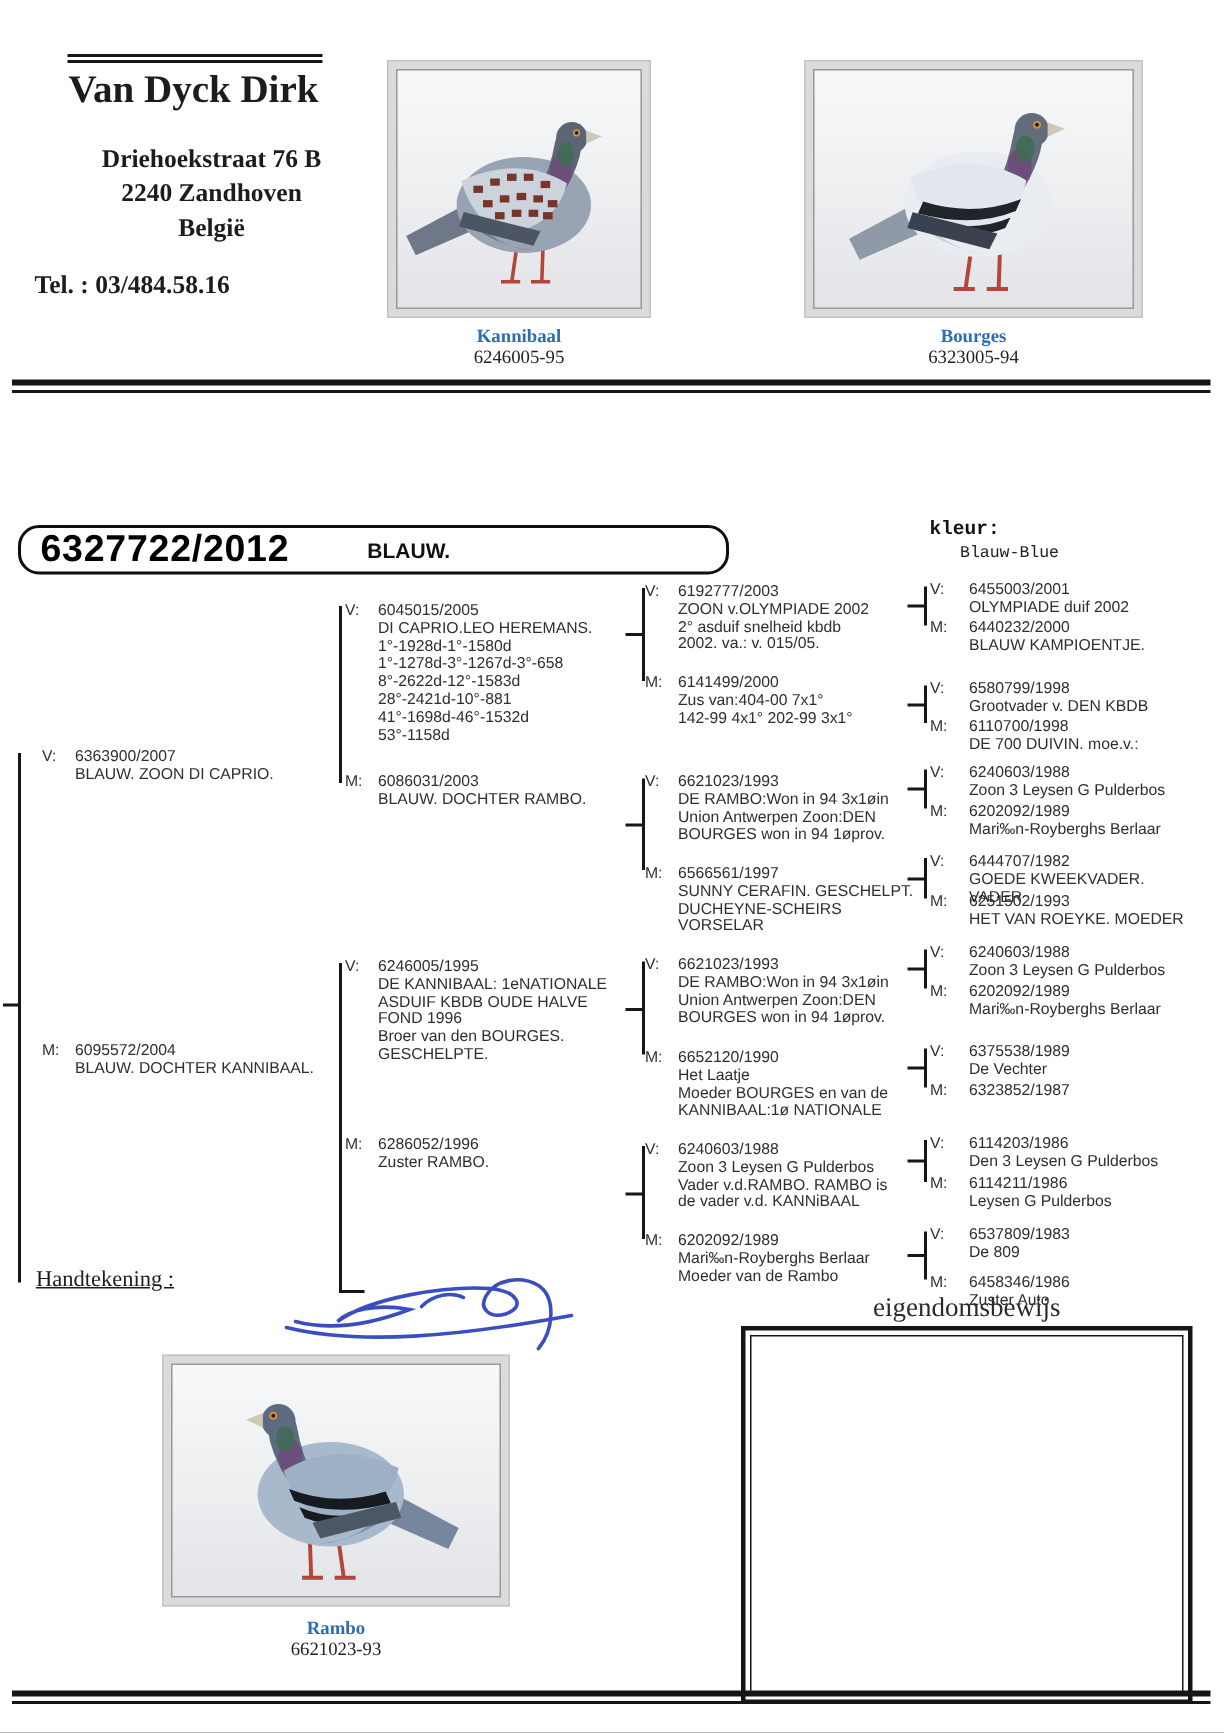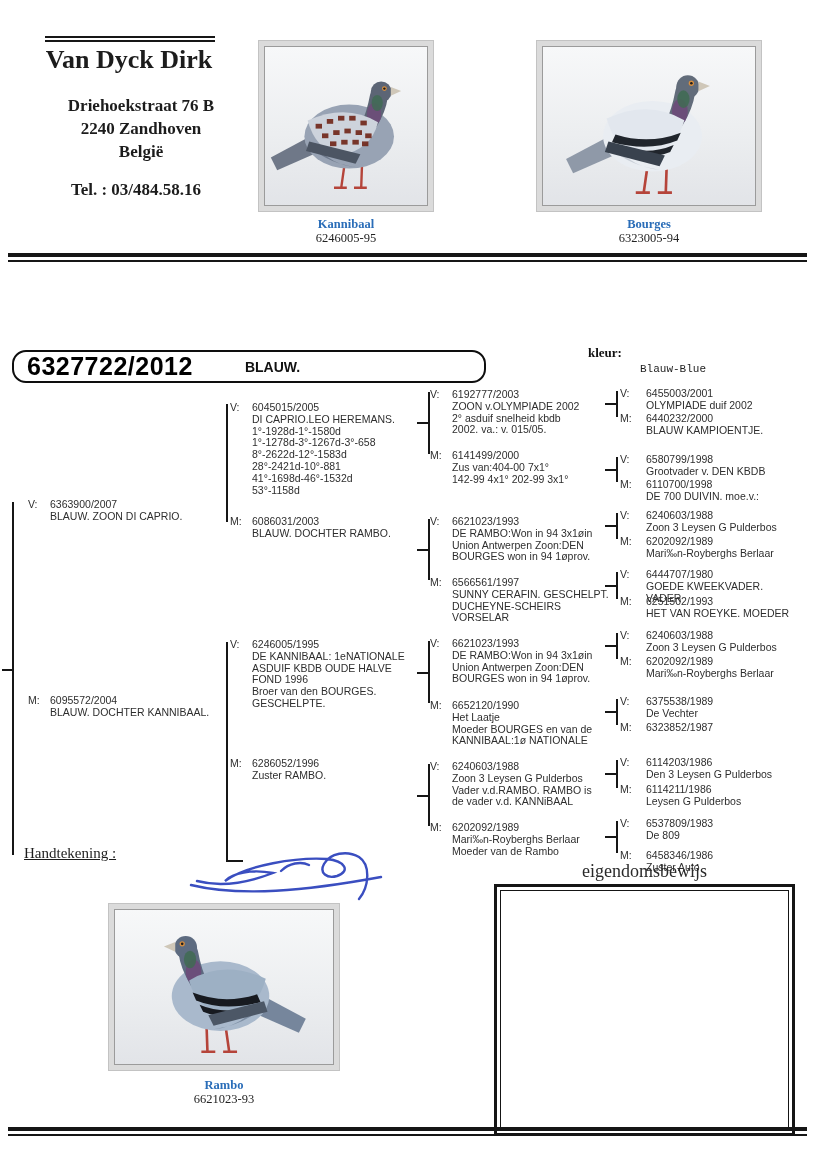--- a/index.html
+++ b/index.html
@@ -4,39 +4,39 @@
 <style>
   html,body{margin:0;padding:0;background:#888;}
   .page{position:relative;width:816px;height:1155px;background:#ffffff;overflow:hidden;
         font-family:"Liberation Sans",sans-serif;color:#222;}
   .abs{position:absolute;}
   
   .loft-name{position:absolute;left:38px;top:45px;width:182px;text-align:center;
     font-family:"Liberation Serif",serif;font-weight:bold;font-size:26px;color:#1c1c1c;}
   .loft-addr{position:absolute;left:42px;top:94px;width:198px;text-align:center;
     font-family:"Liberation Serif",serif;font-weight:bold;font-size:17px;line-height:23px;color:#1c1c1c;}
-  .loft-tel{position:absolute;left:37px;top:180px;width:198px;text-align:center;
+  .loft-tel{position:absolute;left:23px;top:180px;width:198px;
     font-family:"Liberation Serif",serif;font-weight:bold;font-size:17px;color:#1c1c1c;}
   
   .hl{position:absolute;background:#161616;height:1.6px;}
   .vl{position:absolute;background:#161616;width:1.6px;}
   
   .photo{position:absolute;background:#dbdbdb;padding:5px;border:1px solid #c3c3c3;box-sizing:border-box;}
   .photo .inner{width:100%;height:100%;box-sizing:border-box;border:1px solid #9b9b9b;
     background:linear-gradient(180deg,#f7f8f9 0%,#eceef0 55%,#e2e4e8 100%);
     display:flex;align-items:flex-end;justify-content:center;overflow:hidden;}
   .caption{position:absolute;text-align:center;font-family:"Liberation Serif",serif;font-size:12.5px;line-height:14px;}
   .caption .cname{font-weight:bold;}
   
   .ringbox{position:absolute;left:12px;top:350px;width:474px;height:33px;border:2.5px solid #0e0e0e;
     border-radius:14px;display:flex;align-items:center;background:#fff;box-sizing:border-box;}
   .ringbox .num{margin-left:13px;font-size:25px;font-weight:800;letter-spacing:.5px;color:#000;}
   .ringbox .col{margin-left:52px;font-size:14px;font-weight:bold;color:#111;}
-  .kleur-label{position:absolute;left:588px;top:345px;width:110px;text-align:left;
-    font-family:Liberation Serif, serif;font-weight:bold;font-size:13px;color:#111;}
+  .kleur-label{position:absolute;left:588px;top:345px;width:110px;text-align:center;
+    font-family:Liberation Mono, monospace;font-weight:bold;font-size:13px;color:#111;}
   .kleur-value{position:absolute;left:580px;top:363px;width:126px;text-align:right;
     font-family:"Liberation Mono","DejaVu Sans Mono",monospace;font-size:11px;color:#222;}
   
   .entry{position:absolute;display:flex;gap:6px;font-size:10.5px;line-height:11.8px;color:#2e2e2e;}
   .entry .sex{flex:0 0 16px;}
   .entry.g4 .sex{flex:0 0 20px;}
   .entry .desc{white-space:pre-line;}
   
   .sig-label{position:absolute;left:24px;top:845px;font-family:"Liberation Serif",serif;
     font-size:15px;color:#1c1c1c;text-decoration:underline;}
@@ -329,21 +329,21 @@
   <div class="entry g4" style="left:620px;top:536px;width:178px;">
     <span class="sex">M:</span>
     <div class="etxt">
         <div class="code">6202092/1989</div>
       <div class="desc">Mari‰n-Royberghs Berlaar</div>
       </div>
   </div>
   <div class="entry g4" style="left:620px;top:569px;width:178px;">
     <span class="sex">V:</span>
     <div class="etxt">
-        <div class="code">6444707/1980</div>
+        <div class="code">6444707/1982</div>
       <div class="desc">GOEDE KWEEKVADER. VADER</div>
       </div>
   </div>
   <div class="entry g4" style="left:620px;top:596px;width:178px;">
     <span class="sex">M:</span>
     <div class="etxt">
         <div class="code">6251502/1993</div>
       <div class="desc">HET VAN ROEYKE. MOEDER</div>
       </div>
   </div>

